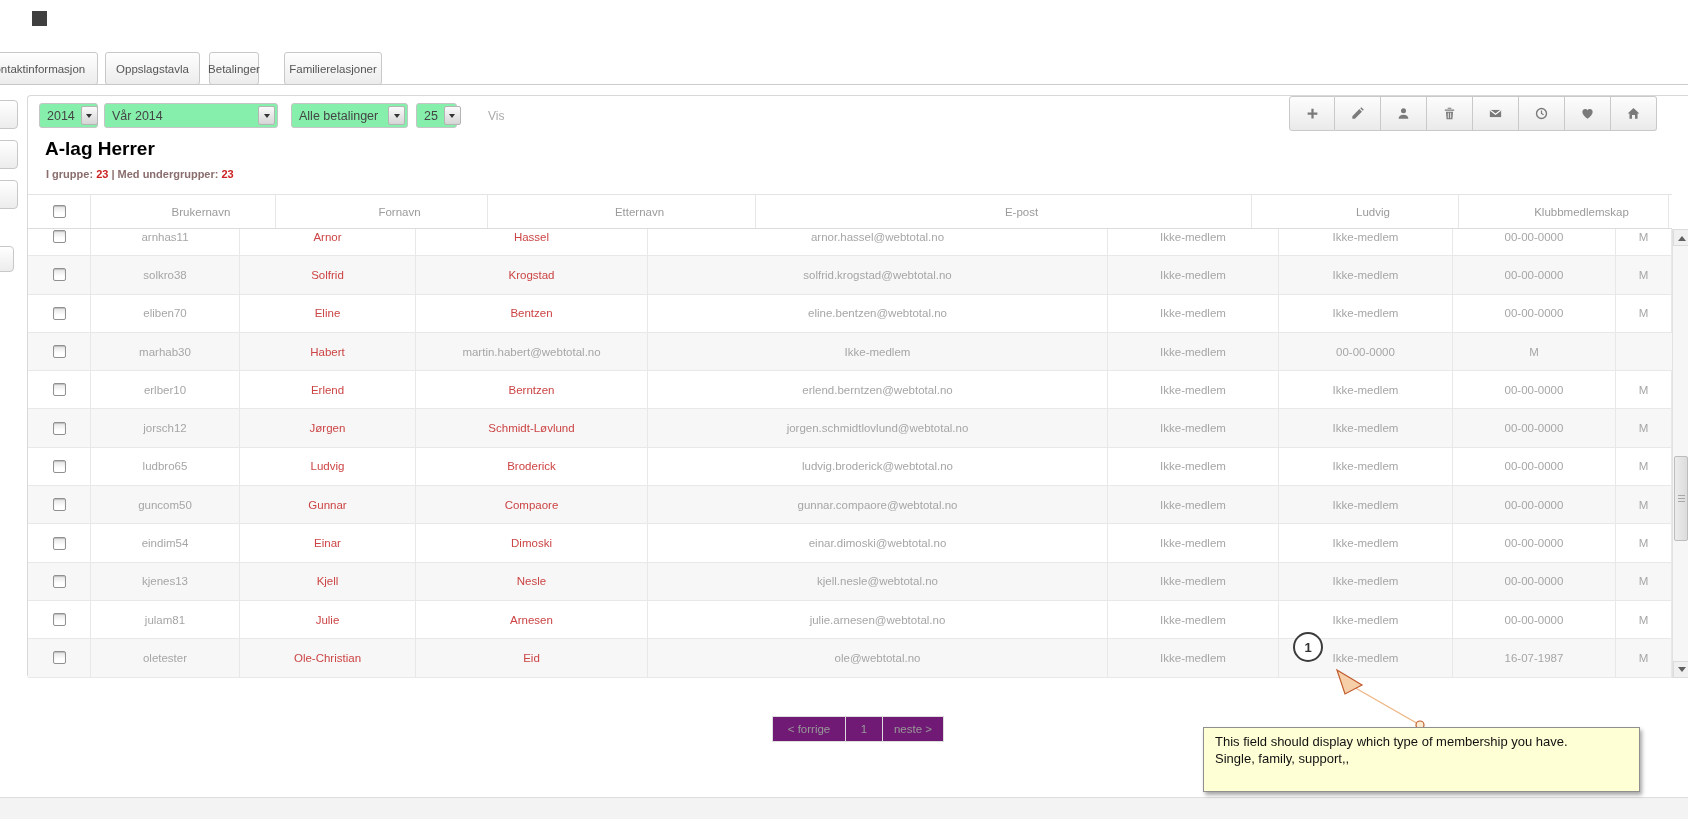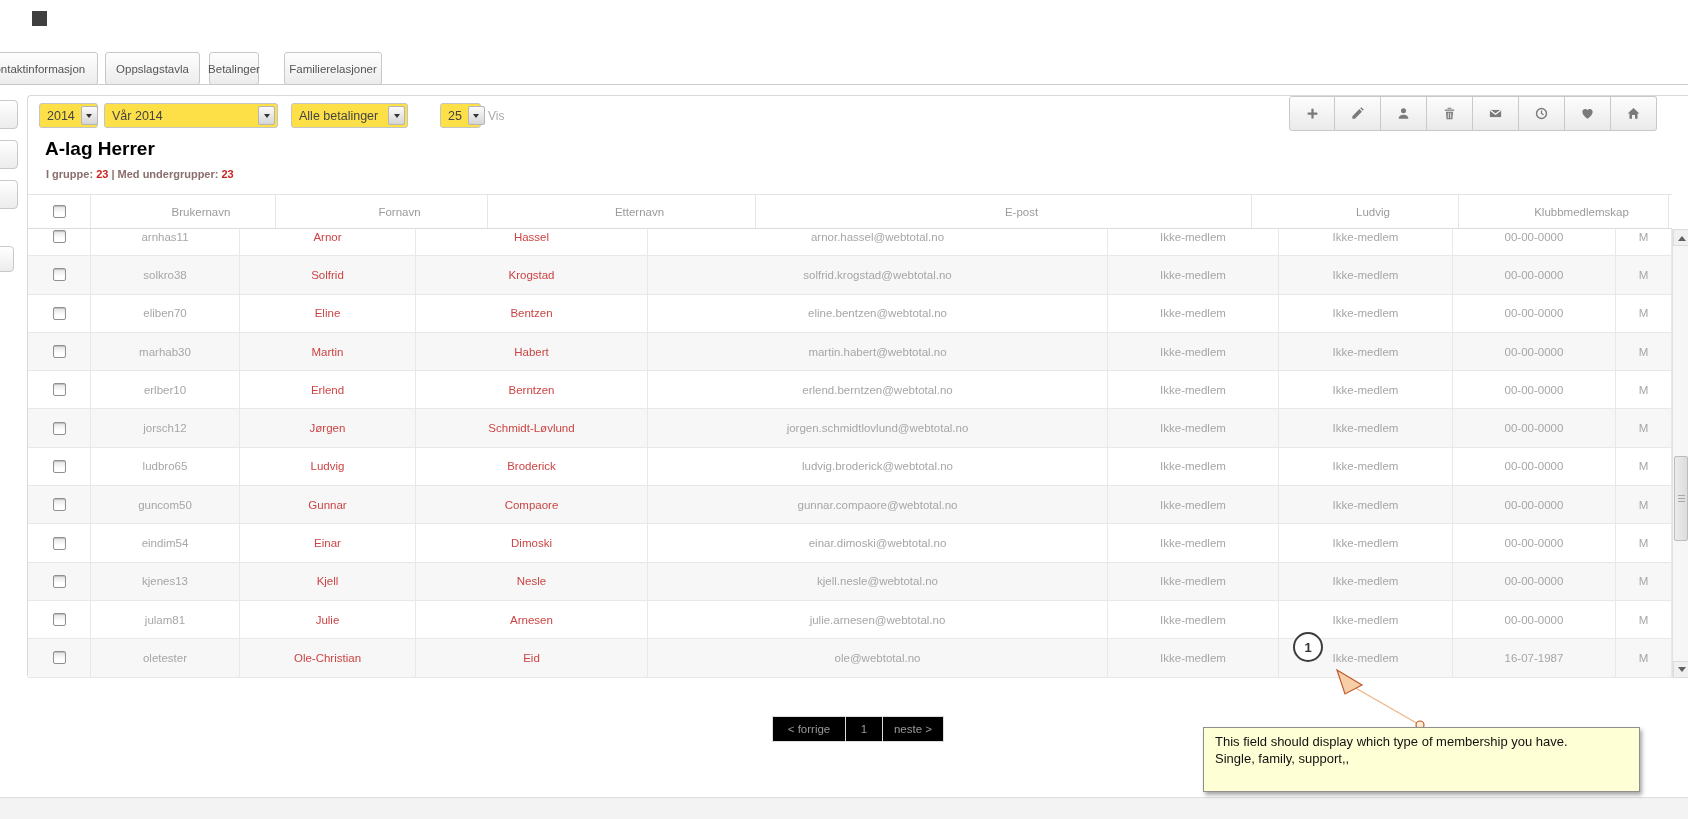--- a/index.html
+++ b/index.html
@@ -11,21 +11,21 @@
   .tab{position:absolute;top:52px;height:33px;border:1px solid #c8c8c8;border-radius:3px;
        background:linear-gradient(#fefefe,#ececec);color:#555;font-size:11.5px;
        display:flex;align-items:center;justify-content:center;box-sizing:border-box;z-index:2;cursor:pointer;}
   
   .stub{position:absolute;left:-22px;width:40px;border:1px solid #c8c8c8;border-radius:4px;
         background:linear-gradient(#fff,#ececec);box-sizing:border-box;}
   
   .panel{position:absolute;left:27px;top:95px;width:1661px;height:583px;box-sizing:border-box;
          border:1px solid #d9d9d9;border-right:none;border-radius:4px 0 0 4px;background:#fff;}
   
-  .select{position:absolute;top:7px;height:25px;border:1px solid #c5c5c5;border-radius:3px;background:#fde047;
+  .select{position:absolute;top:7px;height:25px;border:1px solid #c5c5c5;border-radius:3px;background:#86efac;
           display:flex;align-items:center;justify-content:space-between;box-sizing:border-box;
           font-size:12.5px;color:#444;padding-left:7px;cursor:pointer;}
   .arrow-btn{width:17px;height:19px;margin:2px 2px 2px 6px;border:1px solid #b5b5b5;border-radius:2px;
              background:linear-gradient(#fbfbfb,#d5d5d5);display:flex;align-items:center;justify-content:center;
              flex:0 0 auto;box-sizing:border-box;}
   .arrow-btn::after{content:"";border:3.5px solid transparent;border-top:4.5px solid #333;margin-top:4px;}
   .vis-label{position:absolute;left:460px;top:13px;font-size:12px;color:#aaa;}
   
   .toolbar{position:absolute;left:1261px;top:0;height:35px;display:flex;}
   .tbtn{width:46px;height:35px;border:1px solid #c9c9c9;border-left:none;box-sizing:border-box;
@@ -59,21 +59,21 @@
         box-sizing:border-box;display:flex;align-items:center;justify-content:center;cursor:pointer;}
   .sbtn.up{top:0;}.sbtn.down{bottom:0;}
   .arr-up{width:0;height:0;border:4px solid transparent;border-bottom:5px solid #606060;margin-bottom:3px;}
   .arr-down{width:0;height:0;border:4px solid transparent;border-top:5px solid #606060;margin-top:3px;}
   .thumb{position:absolute;left:1px;top:227px;width:14px;height:85px;border:1px solid #bdbdbd;border-radius:2px;
          background:linear-gradient(90deg,#ececec,#dcdcdc);box-sizing:border-box;cursor:pointer;}
   .grip{position:absolute;left:3px;top:50%;margin-top:-4px;width:7px;height:7px;
         background:repeating-linear-gradient(#a8a8a8 0 1px,transparent 1px 3px);}
   
   .pagination{position:absolute;left:772px;top:716px;display:flex;z-index:2;}
-  .pbtn{height:26px;box-sizing:border-box;border:1px solid #ddd;background:#000000;color:#999;font-size:11.5px;
+  .pbtn{height:26px;box-sizing:border-box;border:1px solid #ddd;background:#701a75;color:#999;font-size:11.5px;
         display:flex;align-items:center;justify-content:center;margin-left:-1px;cursor:pointer;}
   .pbtn.first{margin-left:0;}
   
   .ann-circle{position:absolute;left:1293px;top:632px;width:30px;height:30px;box-sizing:border-box;
               border:2px solid #3c3c3c;border-radius:50%;background:#fff;display:flex;align-items:center;
               justify-content:center;font-size:13px;font-weight:bold;color:#333;z-index:6;}
   .ann-arrow{position:absolute;left:1320px;top:662px;z-index:5;}
   .tooltip{position:absolute;left:1203px;top:727px;width:437px;box-sizing:border-box;background:#ffffd6;
            border:1px solid #8f8f8f;box-shadow:2px 3px 4px rgba(0,0,0,.35);padding:5px 11px 24px;
            font-size:13px;color:#111;line-height:17px;z-index:5;}
@@ -114,21 +114,21 @@
       <span class="arrow-btn"></span>
     </div>
     <div class="select" style="left:76px;width:174px;">
       <span>Vår 2014</span>
       <span class="arrow-btn"></span>
     </div>
     <div class="select" style="left:263px;width:117px;">
       <span>Alle betalinger</span>
       <span class="arrow-btn"></span>
     </div>
-    <div class="select" style="left:388px;width:41px;margin-left:24px;">
+    <div class="select" style="left:388px;width:41px;">
       <span>25</span>
       <span class="arrow-btn"></span>
     </div>
     <div class="vis-label">Vis</div>
 
     <div class="toolbar">
       <div class="tbtn">
         <svg viewBox="0 0 16 16">
             <path d="M6.8 2.8h2.4v4h4v2.4h-4v4H6.8v-4h-4V6.8h4z"></path>
           </svg>
@@ -234,21 +234,20 @@
           <div class="td">Ikke-medlem</div>
           <div class="td">Ikke-medlem</div>
           <div class="td">00-00-0000</div>
           <div class="td">M</div>
         </div>
         <div class="trow alt">
           <div class="td">
             <span class="cb"></span>
           </div>
           <div class="td">marhab30</div>
-          <div class="td name">Martin</div>
           <div class="td name">Habert</div>
           <div class="td">martin.habert@webtotal.no</div>
           <div class="td">Ikke-medlem</div>
           <div class="td">Ikke-medlem</div>
           <div class="td">00-00-0000</div>
           <div class="td">M</div>
         </div>
         <div class="trow">
           <div class="td">
             <span class="cb"></span>

